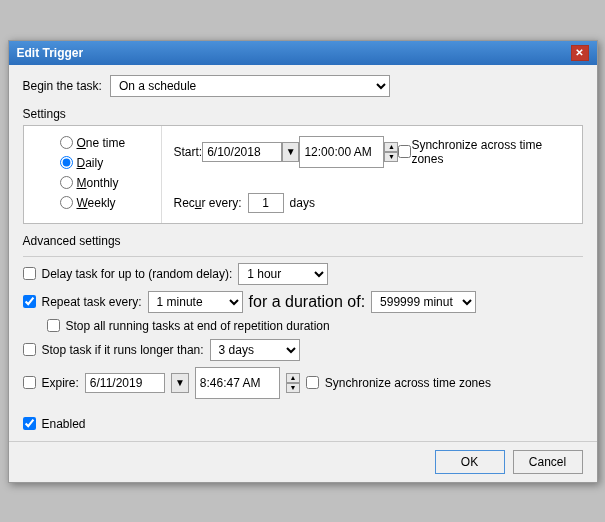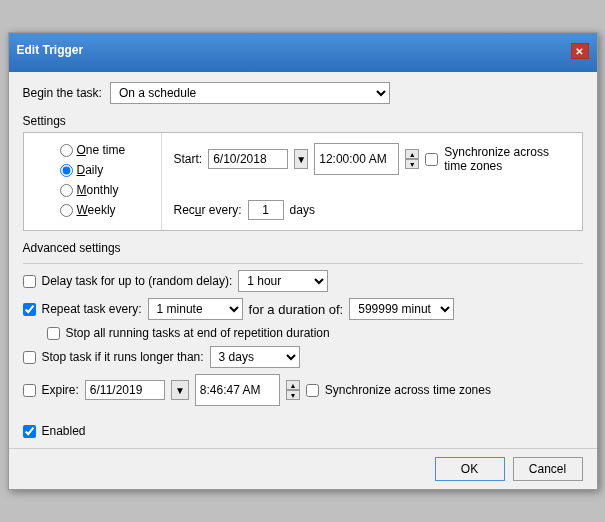--- a/index.html
+++ b/index.html
@@ -18,21 +18,22 @@
       background: #f0f0f0;
       border: 1px solid #999;
       box-shadow: 2px 2px 8px rgba(0,0,0,0.4);
     }
     .title-bar {
       background: linear-gradient(to bottom, #4a90d9, #2c6fbd);
       color: white;
       padding: 10px 8px;
       display: flex;
       justify-content: space-between;
-      height: 39px;
+      align-items: center;
+      height: 24px;
     }
     .title-bar-text {
       font-weight: bold;
       font-size: 12px;
     }
     .close-btn {
       background: #c0392b;
       color: white;
       border: 1px solid #a93226;
       width: 18px;
@@ -101,21 +102,20 @@
     .radio-item input[type="radio"] {
       margin: 0;
     }
     .main-settings {
       flex: 1;
       padding: 10px 12px;
     }
     .start-row {
       display: flex;
       align-items: center;
-      gap: 6px;
       margin-bottom: 25px;
     }
     .date-input {
       width: 80px;
       height: 20px;
       border: 1px solid #999;
       background: white;
       font-size: 12px;
       padding: 1px 4px;
     }
@@ -233,21 +233,21 @@
     }
     input[type="checkbox"] {
       width: 13px;
       height: 13px;
       margin: 0;
     }
     .sync-label {
       font-size: 12px;
     }
     .underline { text-decoration: underline; }
-    .duration-label { font-size: 13px; text-align: right; }
+    .duration-label { font-size: 16px; text-align: right; }
     input[type="text"] {
       font-size: 12px;
     }
   </style>
 </head>
 <body>
 
 <div class="dialog">
 
   <div class="title-bar">

